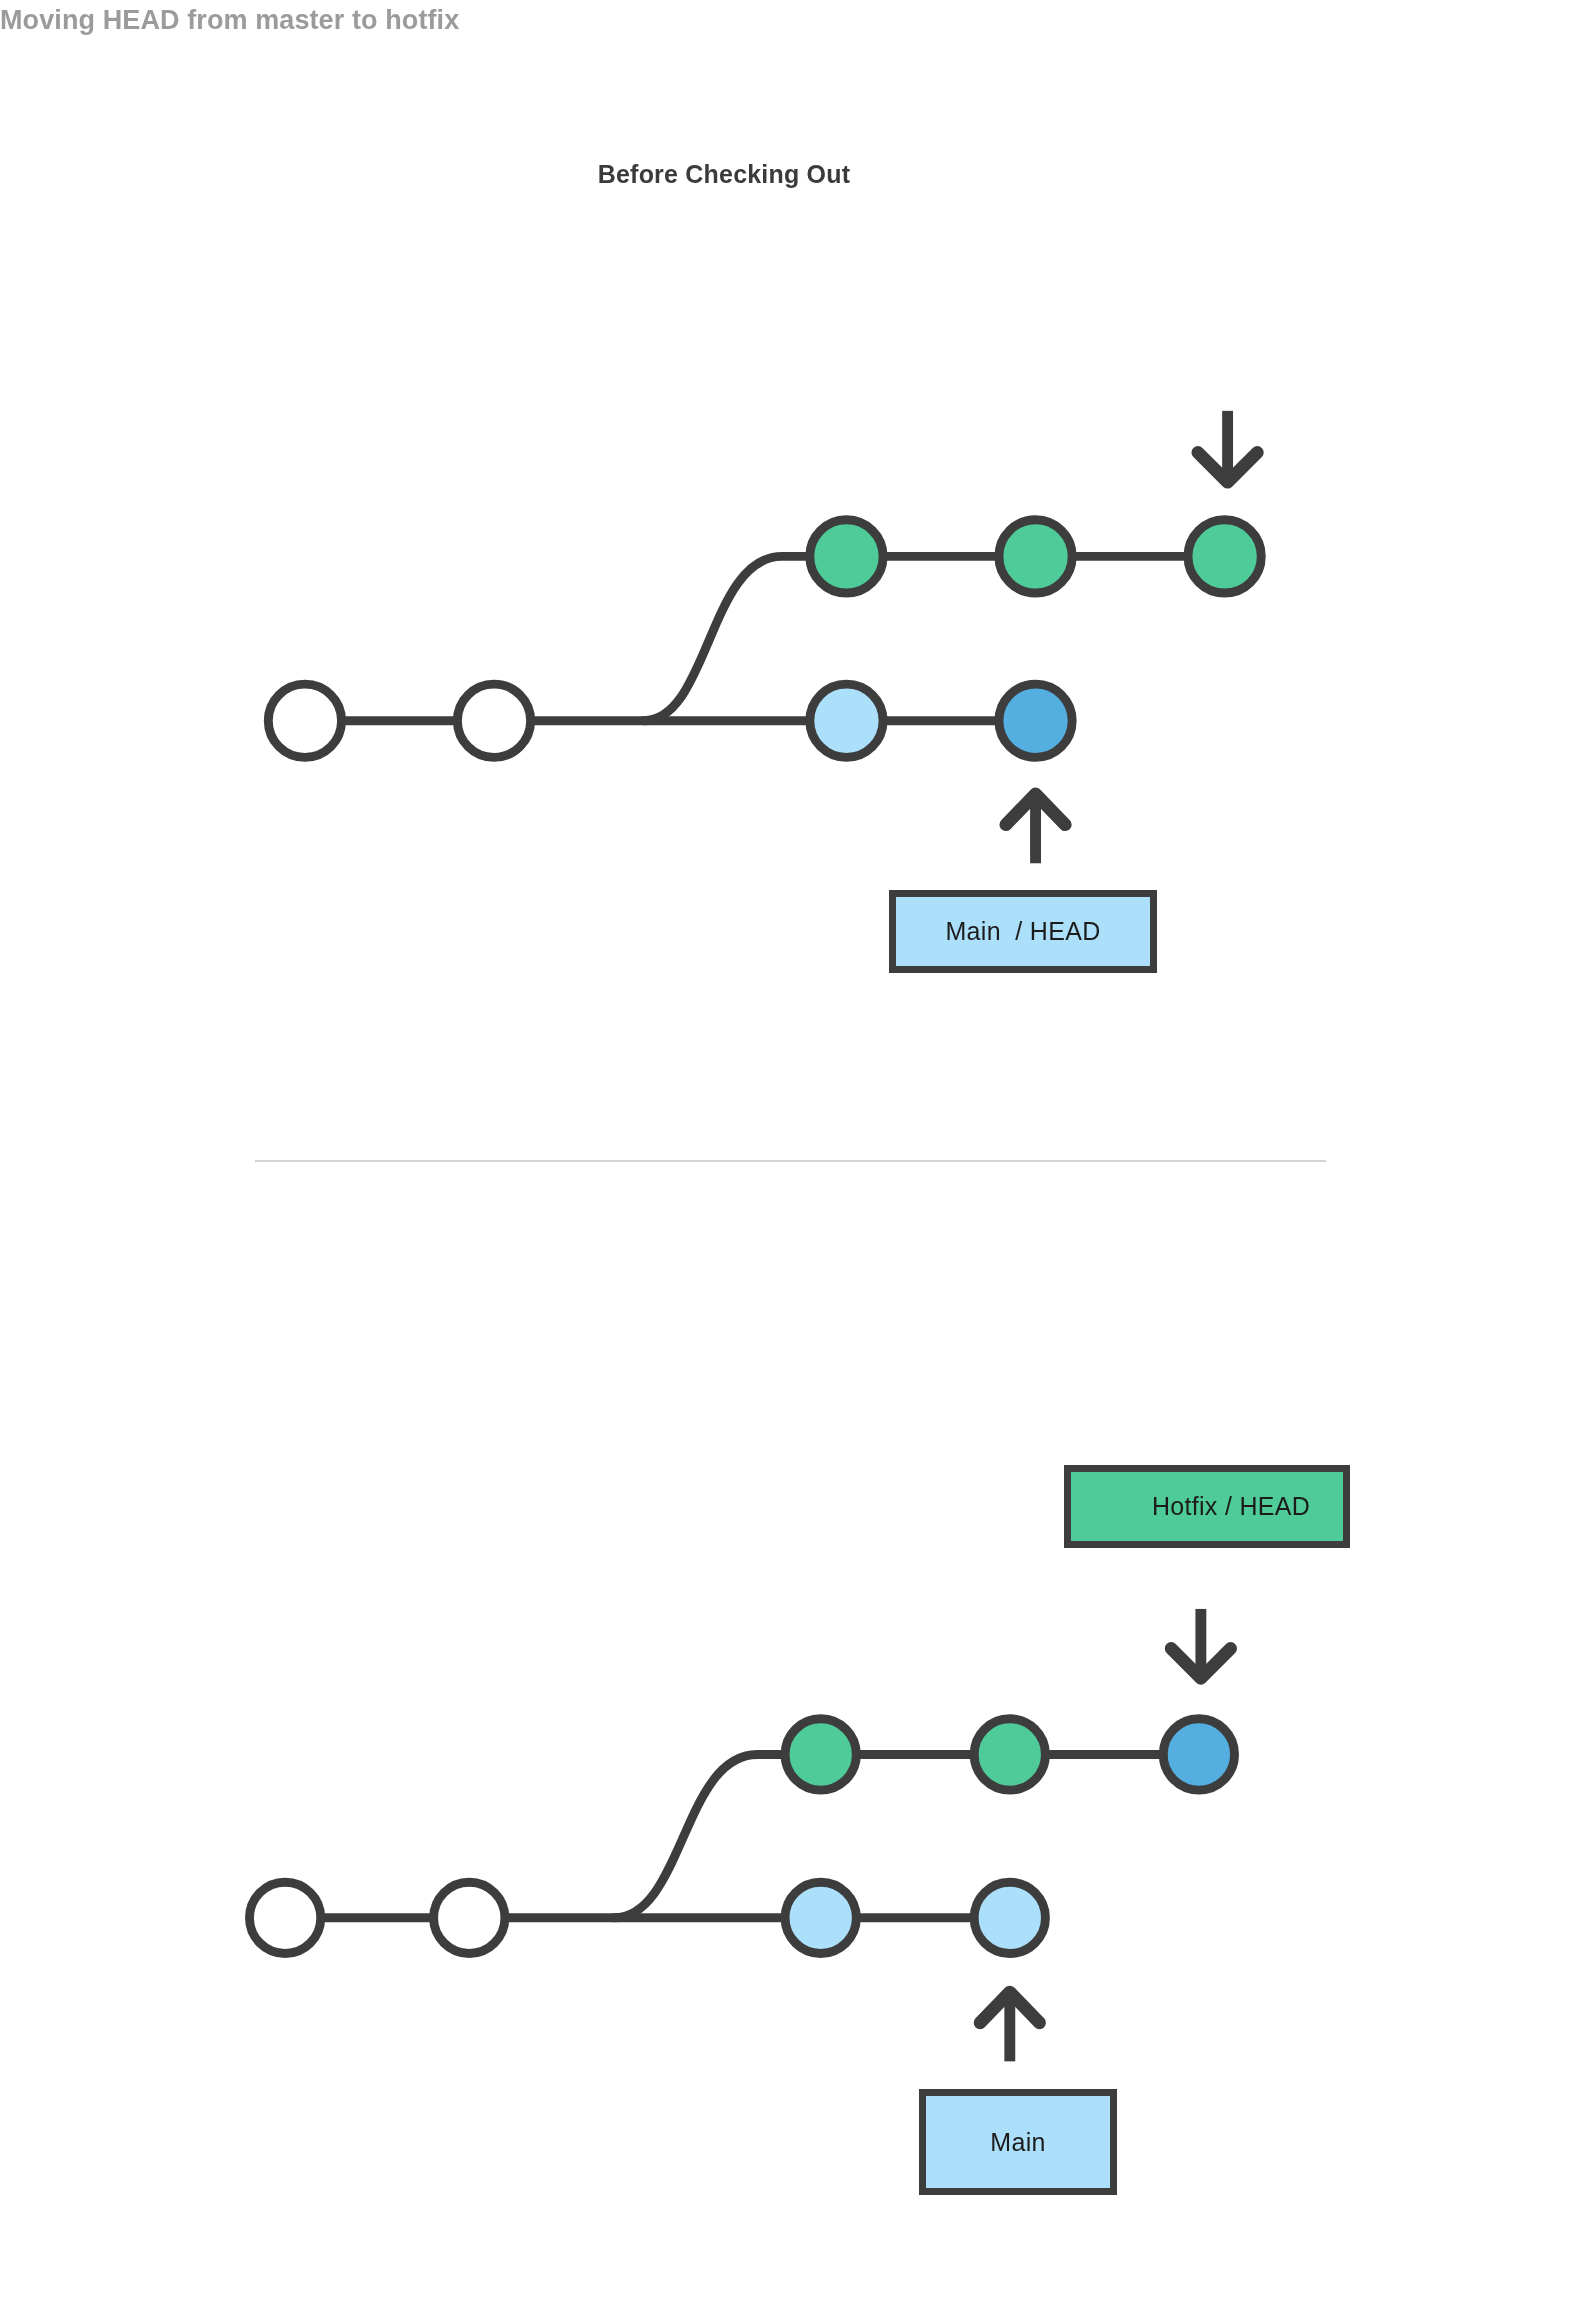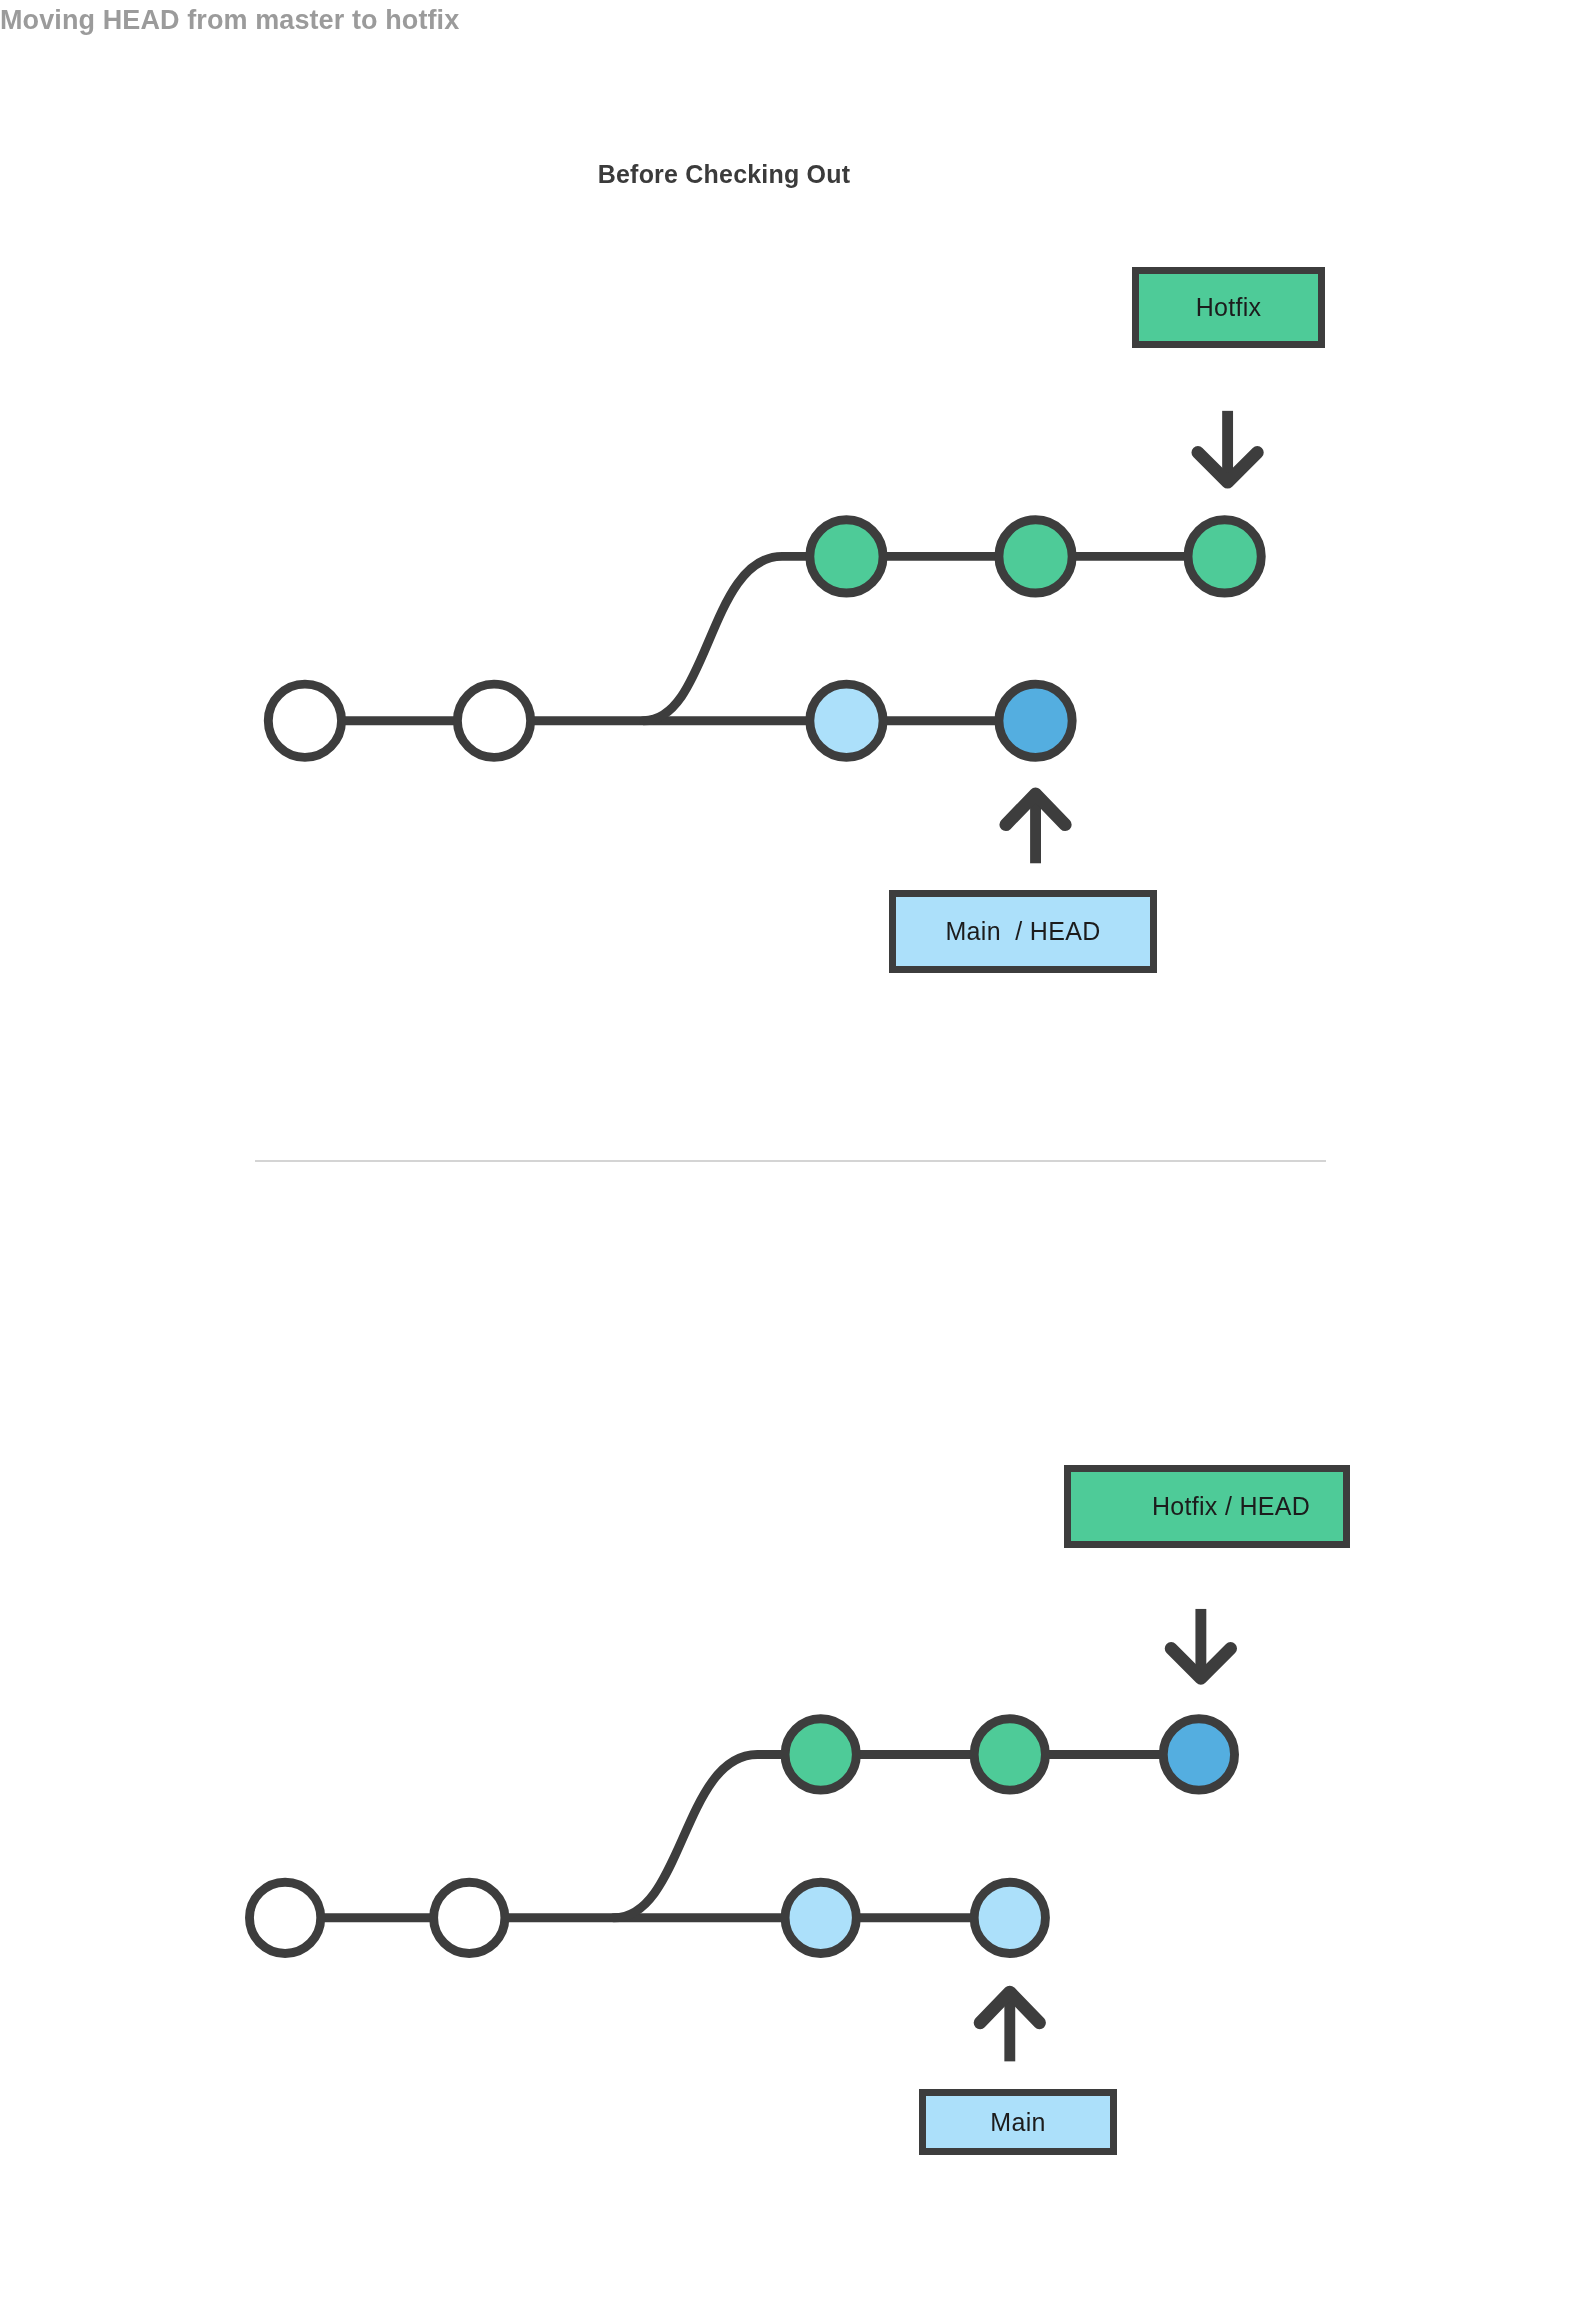--- a/index.html
+++ b/index.html
@@ -70,21 +70,21 @@
     color: #1c1c1c;
     letter-spacing: 0.3px;
     white-space: pre;
   }
   .box-green { background: #4ECB98; }
   .box-blue  { background: #ACE0FA; }
 
   #box-hotfix        { left: 1132px; top: 267px;  width: 193px; height: 81px; }
   #box-main-head     { left: 889px;  top: 890px;  width: 268px; height: 83px; }
   #box-hotfix-head   { left: 1064px; top: 1465px; width: 286px; height: 83px; padding-left: 48px; }
-  #box-main          { left: 919px;  top: 2089px; width: 198px; height: 66px; }
+  #box-main          { left: 919px;  top: 2089px; width: 198px; height: 106px; }
 </style>
 </head>
 <body>
 
 <div class="page">
 
   <div id="page-title">Moving HEAD from master to hotfix</div>
 
   <div class="section-heading" id="heading-before">Before Checking Out</div>
 
@@ -109,21 +109,20 @@
       <path d="M 1240 415 L 1240 484" stroke="#3d3d3d" stroke-width="11" fill="none"></path>
       <path d="M 1210 457 L 1240 487 L 1270 457" stroke="#3d3d3d" stroke-width="13" fill="none" stroke-linecap="round" stroke-linejoin="round"></path>
     </g>
 
     <g>
       <path d="M 1046 872 L 1046 805" stroke="#3d3d3d" stroke-width="11" fill="none"></path>
       <path d="M 1016 833 L 1046 802 L 1076 833" stroke="#3d3d3d" stroke-width="13" fill="none" stroke-linecap="round" stroke-linejoin="round"></path>
     </g>
   </svg>
 
-  <div class="label-box box-green" id="box-hotfix">Hotfix</div>
 
   <div class="label-box box-blue" id="box-main-head">Main  / HEAD</div>
 
   <div class="divider"></div>
 
 
   <svg class="diagram-svg" id="svg-after" width="1584" height="2314" viewBox="0 0 1600 2337">
 
     <path d="M 288 1937 L 1020 1937" stroke="#3d3d3d" stroke-width="9" fill="none"></path>
 

